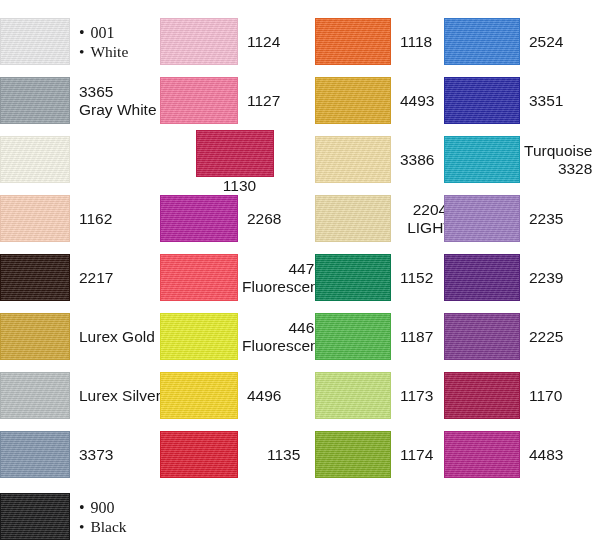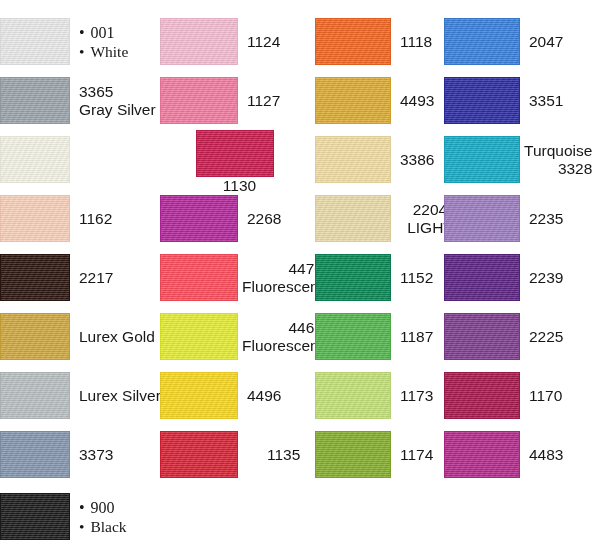--- a/index.html
+++ b/index.html
@@ -119,21 +119,21 @@
         <div class="swatch" style="background: rgb(233, 233, 234); width: 70px;"></div>
         <div class="label bulleted">
           <span class="line">001</span>
           <span class="line sub">White</span>
         </div>
       </div>
       <div class="swatch-row" style="top: 71px;">
         <div class="swatch" style="background: rgb(154, 164, 171); width: 70px;"></div>
         <div class="label">
           <span class="line">3365</span>
-          <span class="line sub">Gray Silver</span>
+          <span class="line sub">Gray White</span>
         </div>
       </div>
       <div class="swatch-row" style="top: 130px;">
         <div class="swatch" style="background: rgb(244, 243, 230); width: 70px;"></div>
       </div>
       <div class="swatch-row" style="top: 189px;">
         <div class="swatch" style="background: rgb(248, 207, 184); width: 70px;"></div>
         <div class="label">
           <span class="line">1162</span>
         </div>
@@ -270,21 +270,21 @@
         <div class="swatch" style="background: rgb(131, 174, 38); width: 76px;"></div>
         <div class="label">
           <span class="line">1174</span>
         </div>
       </div>
     </div>
     <div class="column col-3" style="left: 444px;">
       <div class="swatch-row" style="top: 12px;">
         <div class="swatch" style="background: rgb(58, 127, 216); width: 76px;"></div>
         <div class="label">
-          <span class="line">2047</span>
+          <span class="line">2524</span>
         </div>
       </div>
       <div class="swatch-row" style="top: 71px;">
         <div class="swatch" style="background: rgb(42, 42, 166); width: 76px;"></div>
         <div class="label">
           <span class="line">3351</span>
         </div>
       </div>
       <div class="swatch-row" style="top: 130px;">
         <div class="swatch" style="background: rgb(26, 169, 194); width: 76px;"></div>

